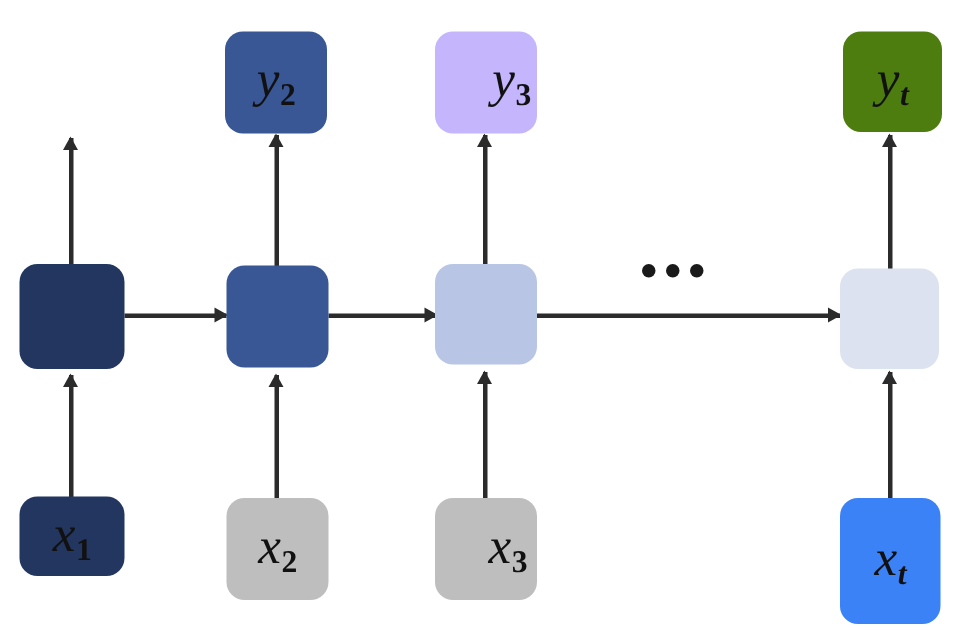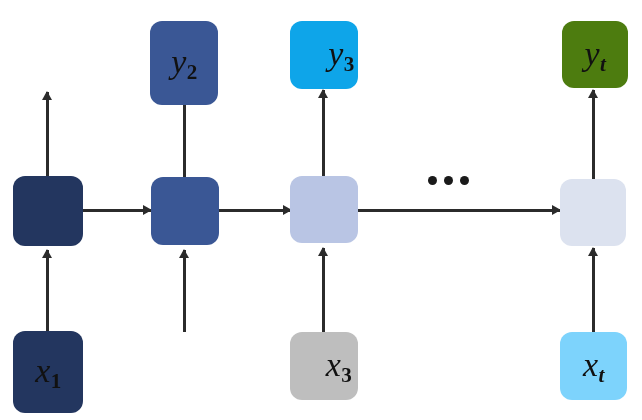--- a/index.html
+++ b/index.html
@@ -154,38 +154,41 @@
     <div class="shaft"></div>
     <div class="head"></div>
   </div>
 
   <div class="ellipsis" style="left:428px; top:175px; width:41px; height:10px;">
     <span></span>
     <span></span>
     <span></span>
   </div>
 
-  <div class="node" style="left:150px; top:21px; width:68px; height:84px; background:#3a5795;">
+  <div class="node" style="left:150px; top:21px; width:68px; height:68px; background:#3a5795;">
     <span class="lbl"><span>y</span><sub>2</sub></span>
   </div>
-  <div class="node" style="left:290px; top:21px; width:68px; height:68px; background:#0ea5e9;padding-left:34px;">
+  <div class="node" style="left:290px; top:21px; width:68px; height:68px; background:#c4b5fd;padding-left:34px;">
     <span class="lbl"><span>y</span><sub>3</sub></span>
   </div>
   <div class="node" style="left:562px; top:21px; width:66px; height:67px; background:#4d7c0f;">
     <span class="lbl"><span>y</span><sub class="italic-sub">t</sub></span>
   </div>
 
   <div class="node" style="left:13px; top:176px; width:70px; height:70px; background:#23365f;"></div>
   <div class="node" style="left:151px; top:177px; width:68px; height:68px; background:#3a5795;"></div>
   <div class="node" style="left:290px; top:176px; width:68px; height:67px; background:#b9c5e4;"></div>
   <div class="node" style="left:560px; top:179px; width:66px; height:67px; background:#dce2ef;"></div>
 
-  <div class="node" style="left:13px; top:331px; width:70px; height:82px; background:#23365f;text-align:center;">
+  <div class="node" style="left:13px; top:331px; width:70px; height:53px; background:#23365f;text-align:center;">
     <span class="lbl"><span>x</span><sub>1</sub></span>
+  </div>
+  <div class="node" style="left:151px; top:332px; width:68px; height:68px; background:#bebebe;">
+    <span class="lbl"><span>x</span><sub>2</sub></span>
   </div>
   <div class="node" style="left:290px; top:332px; width:68px; height:68px; background:#bebebe;padding-left:29px;">
     <span class="lbl"><span>x</span><sub>3</sub></span>
   </div>
-  <div class="node" style="left:560px; top:332px; width:67px; height:68px; background:#7dd3fc;">
+  <div class="node" style="left:560px; top:332px; width:67px; height:84px; background:#3b82f6;">
     <span class="lbl"><span>x</span><sub class="italic-sub">t</sub></span>
   </div>
 
 </div>
 
 </body></html>

